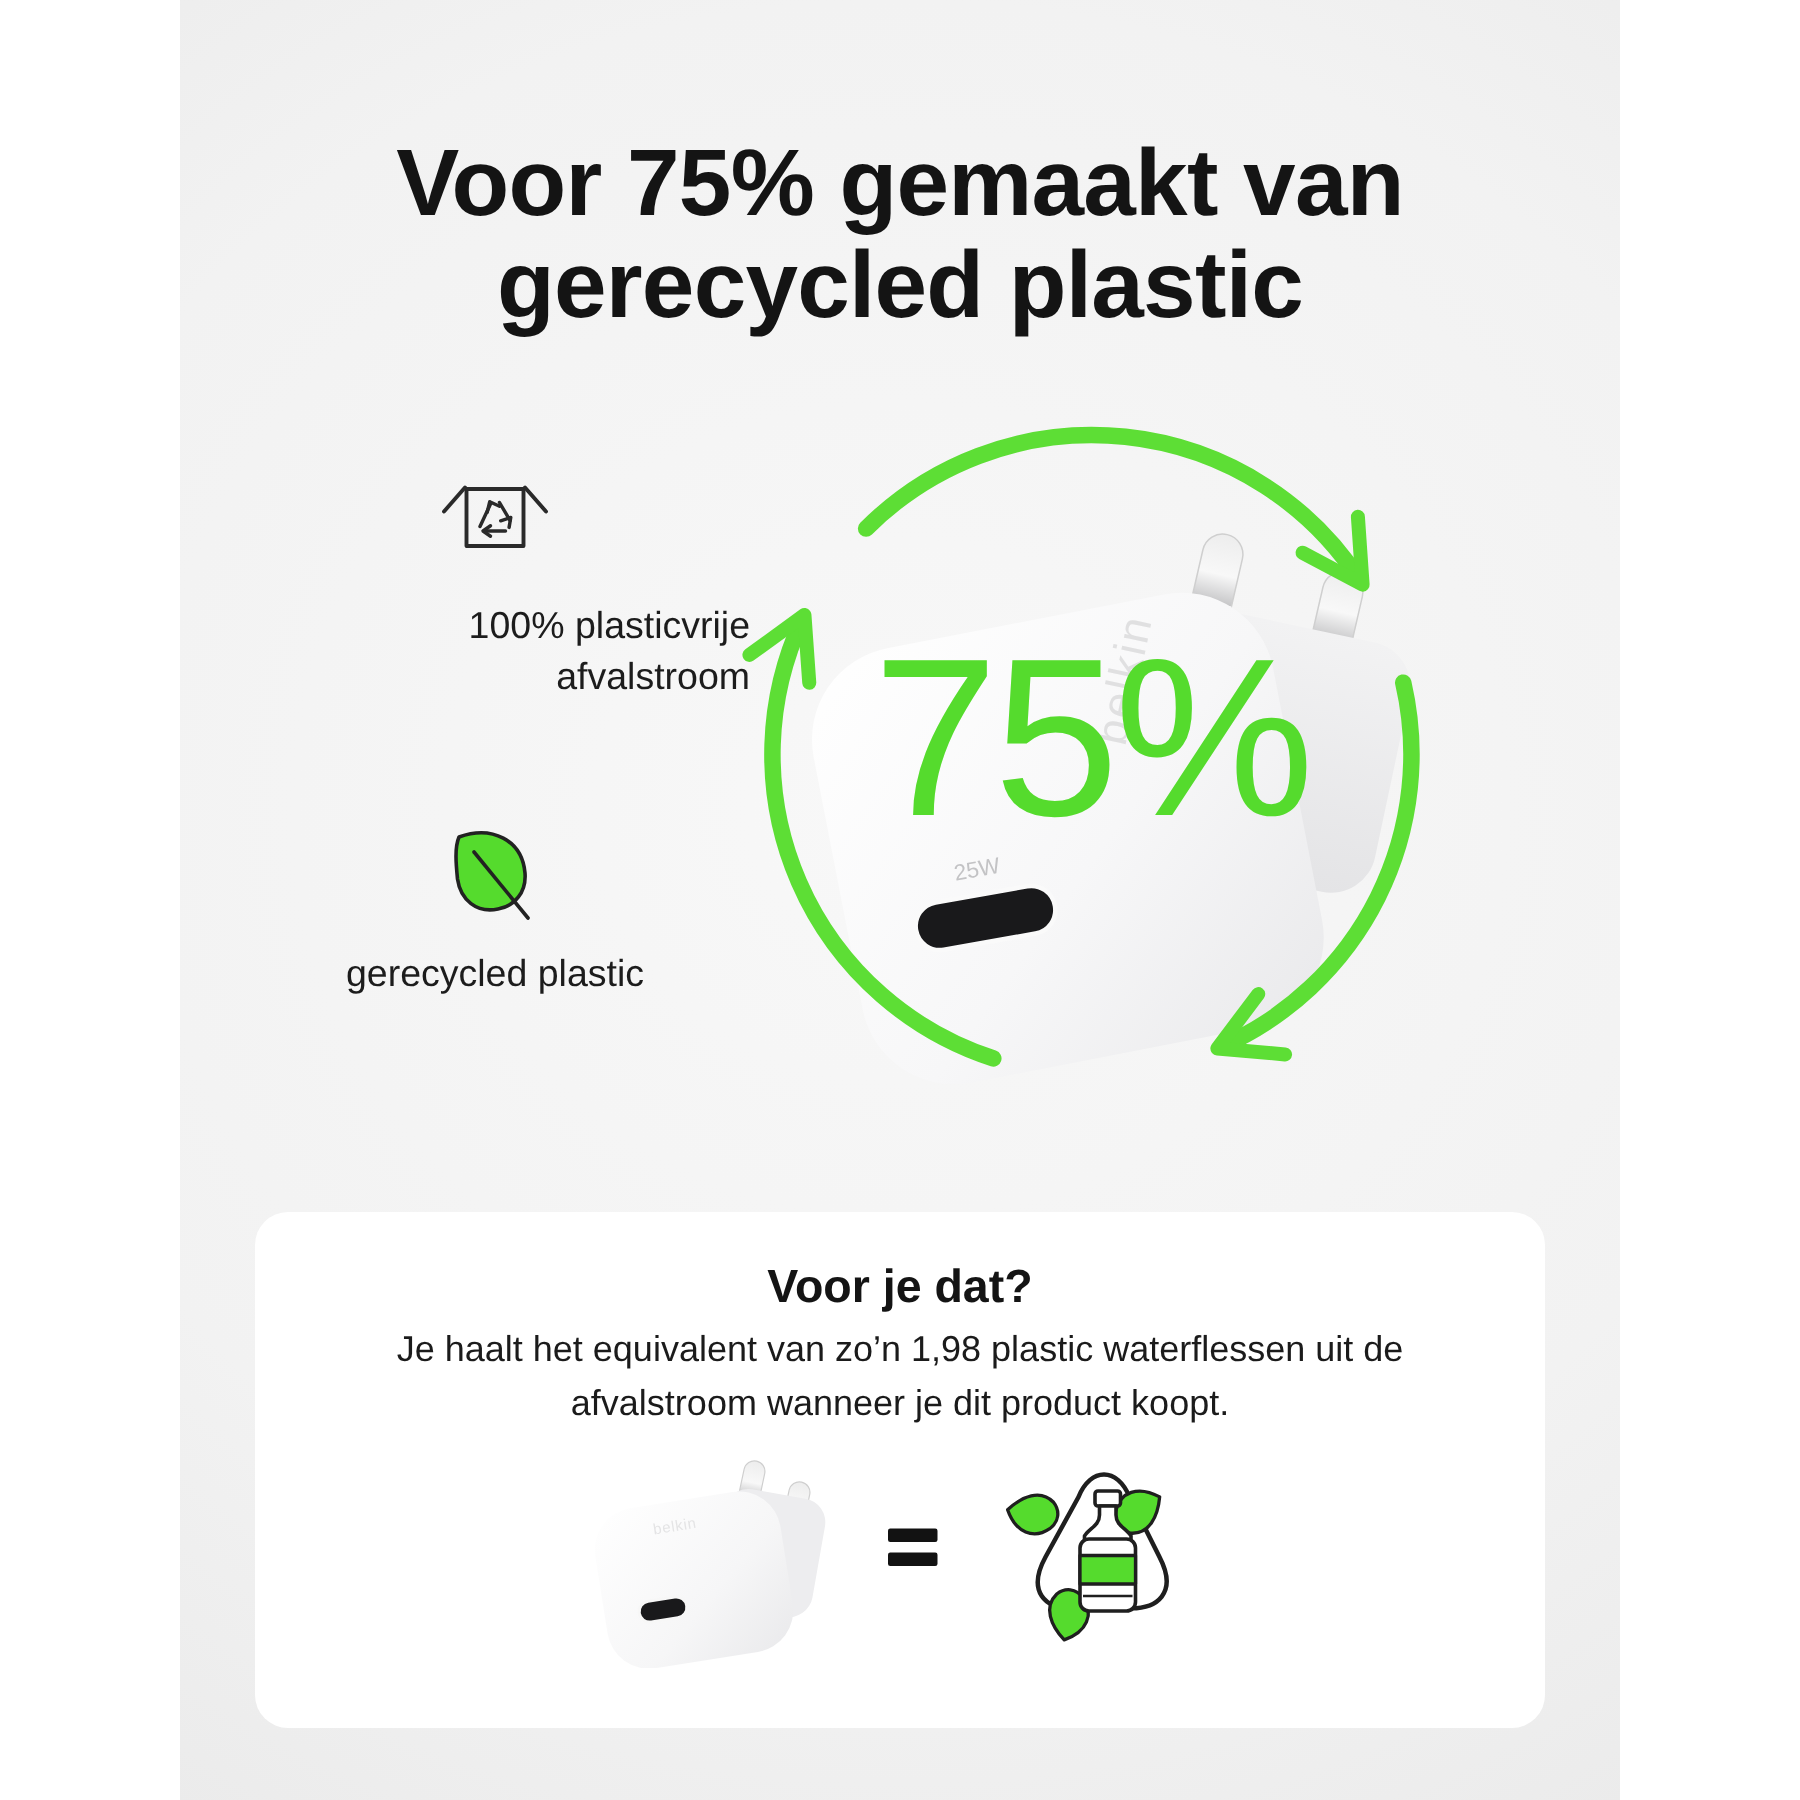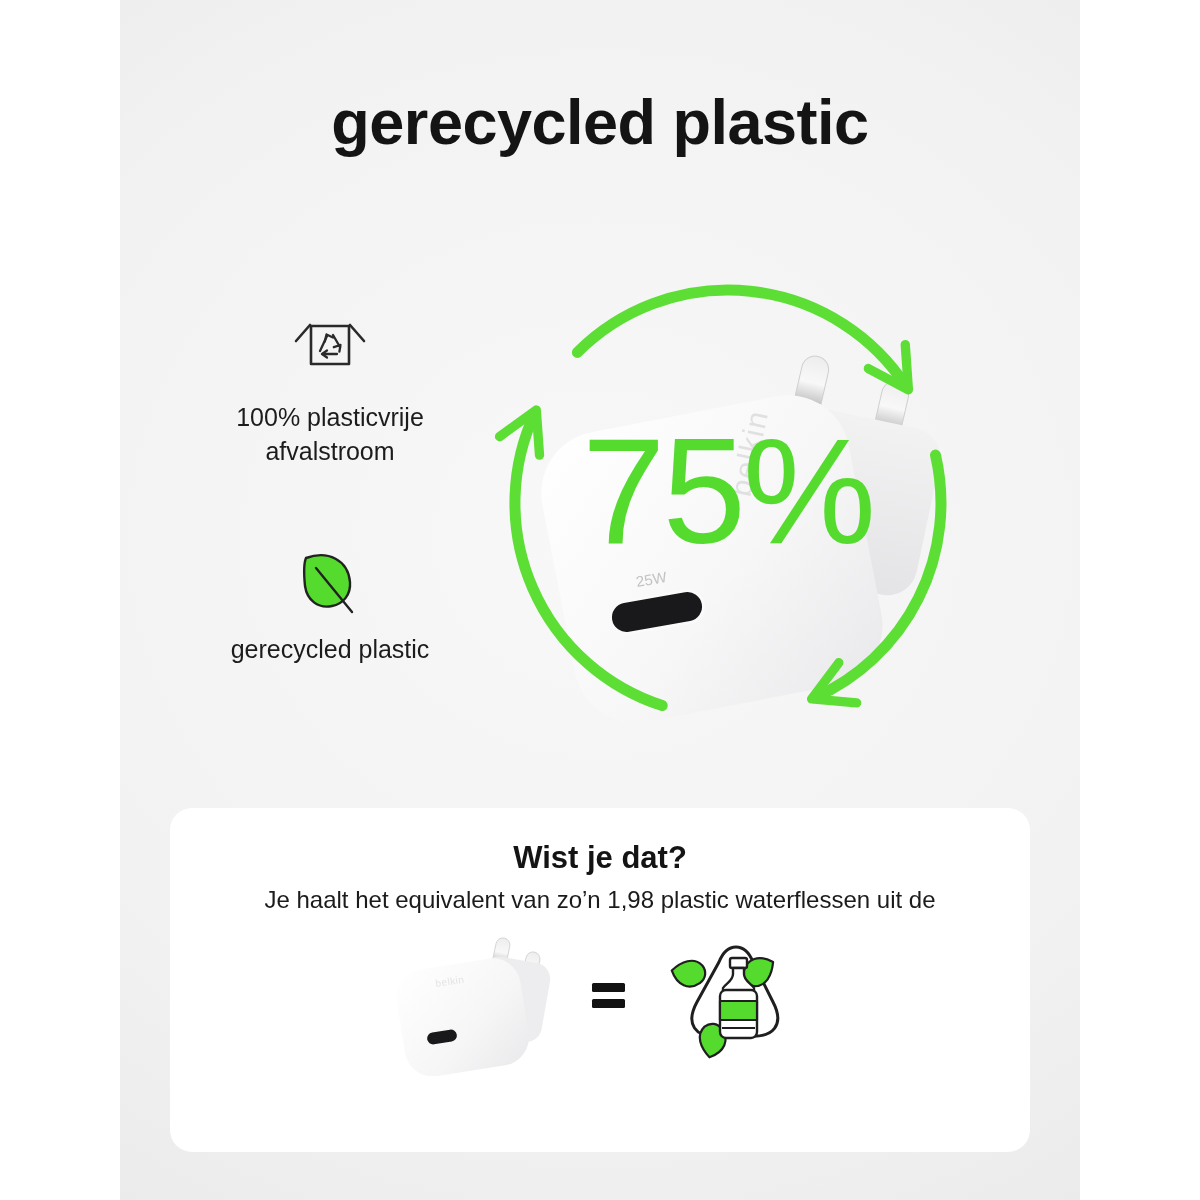--- a/index.html
+++ b/index.html
@@ -11,21 +11,21 @@
     position:absolute;left:120px;top:0;width:960px;height:1200px;
     background:radial-gradient(140% 100% at 50% 45%, #f8f8f8 0%, #f2f2f2 45%, #e9e9e9 72%, #d9d9d9 92%, #cecece 100%);
   }
   .title{
     position:absolute;left:0;top:88px;width:100%;text-align:center;
     font-size:63px;line-height:68px;font-weight:bold;letter-spacing:-0.5px;color:var(--dark-text,#141414);
   }
   .feature{position:absolute;width:340px;text-align:center;}
   .feature .f-icon{display:block;margin:0 auto;}
   .f-caption{font-size:25px;line-height:34px;color:#1c1c1c;margin-top:8px;}
-  .feature-1{left:40px;top:322px;}
+  .feature-1{left:40px;top:322px;text-align:right;}
   .feature-2{left:40px;top:548px;}
   .hero-arrows{position:absolute;left:368px;top:263px;}
   .hero-charger{position:absolute;left:405px;top:330px;}
   .hero-percent{
     position:absolute;left:462px;top:416px;
     font-size:150px;line-height:150px;font-weight:normal;letter-spacing:-3px;
     color:var(--green,#55db2d);white-space:nowrap;
   }
   .card{
     position:absolute;left:50px;top:808px;width:860px;height:344px;
@@ -39,20 +39,21 @@
   .equals .bar{width:33px;height:9px;border-radius:1.5px;background:#121212;}
   .equals .bar + .bar{margin-top:7px;}
 </style>
 </head>
 <body>
 
 <div class="page">
   <div class="stage">
 
     <div class="title">
+      <div>Voor 75% gemaakt van</div>
       <div>gerecycled plastic</div>
     </div>
 
     <div class="feature feature-1">
       <svg class="f-icon" width="90" height="70" viewBox="0 0 90 70">
         <g fill="none" stroke="#2a2a2a" stroke-width="2.6" stroke-linecap="round" stroke-linejoin="round">
           <rect x="26" y="4" width="38" height="38"></rect>
           <line x1="25" y1="3" x2="11" y2="19"></line>
           <line x1="65" y1="3" x2="79" y2="19"></line>
         </g>
@@ -135,23 +136,24 @@
       <g fill="none" style="stroke:var(--arrow-green,#5dde35)" stroke-width="11" stroke-linecap="round">
         <path d="M 89.4 89.4 A 213 213 0 0 1 418.6 124.0" marker-end="url(#ah)"></path>
         <path d="M 447.5 192.1 A 213 213 0 0 1 326.6 434.6" marker-end="url(#ah)"></path>
         <path d="M 174.2 442.6 A 213 213 0 0 1 46.9 150.0" marker-end="url(#ah)"></path>
       </g>
     </svg>
 
     <div class="hero-percent">75%</div>
 
     <div class="card">
-      <div class="card-heading">Wist je dat?</div>
+      <div class="card-heading">Voor je dat?</div>
       <div class="card-body">
         <span>Je haalt het equivalent van zo’n 1,98 plastic waterflessen uit de</span>
+        <span>afvalstroom wanneer je dit product koopt.</span>
       </div>
 
       <div class="card-row">
 
         <svg width="180" height="145" viewBox="0 0 180 145">
           <defs>
             <linearGradient id="bodyB" x1="0" y1="0" x2="1" y2="1">
               <stop offset="0" stop-color="#ffffff"></stop>
               <stop offset="0.6" stop-color="#f6f6f7"></stop>
               <stop offset="1" stop-color="#e9e9eb"></stop>

